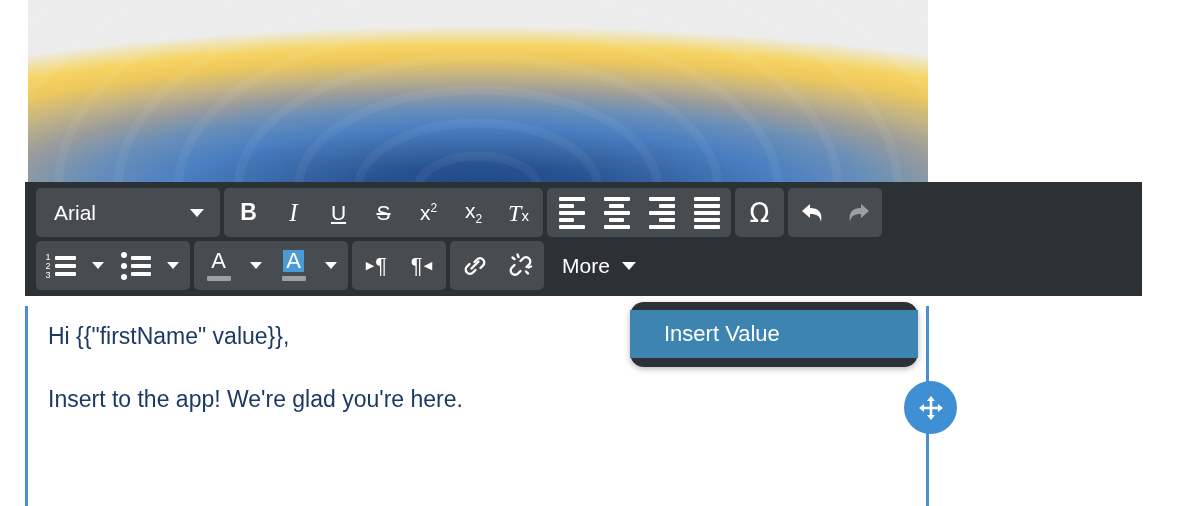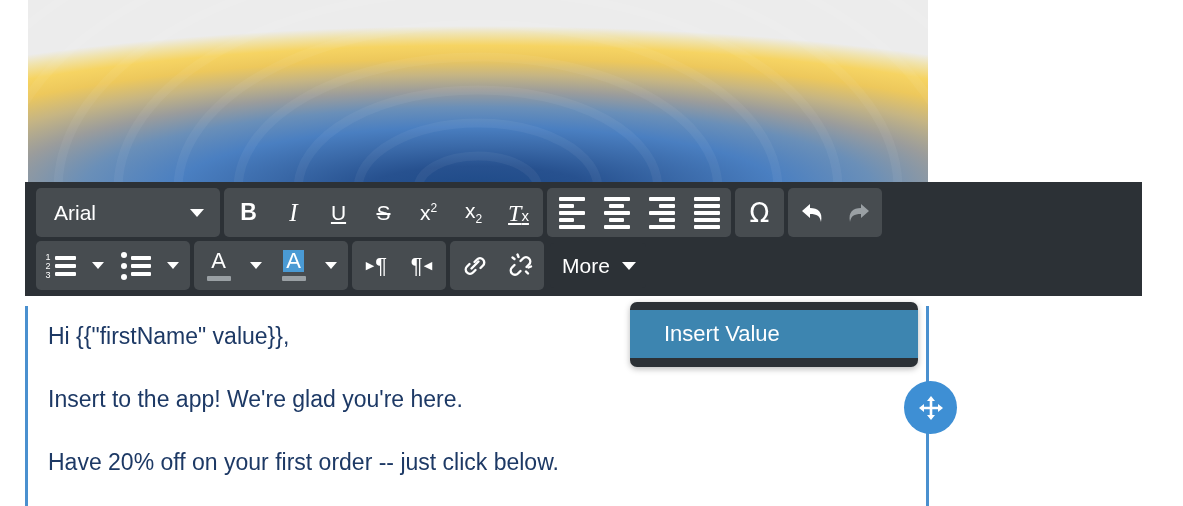--- a/index.html
+++ b/index.html
@@ -124,21 +124,20 @@
   .g-bold   { font-weight: bold; font-size: 23px; }
   .g-ital   { font-family: "Liberation Serif", serif; font-style: italic; font-size: 25px; }
   .g-under  { text-decoration: underline; font-size: 21px; }
   .g-strike { text-decoration: line-through; font-size: 21px; }
   .g-sup    { font-size: 21px; }
   .g-sup sup, .g-sub sub { font-size: 12px; }
   .g-removefmt {
     font-family: "Liberation Serif", serif;
     font-style: italic;
     font-size: 24px;
-    text-decoration: underline;
     position: relative;
   }
   .g-removefmt .x {
     font-family: "Liberation Sans", sans-serif;
     font-style: normal;
     font-size: 15px;
     text-decoration: none;
   }
   .g-omega { font-family: "DejaVu Sans", sans-serif; font-size: 26px; }
   .g-more { font-size: 21px; padding: 0 10px 0 12px; display:flex; align-items:center; }
@@ -185,21 +184,21 @@
   .pil .tri { font-size: 11px; }
 
   
   #more-menu {
     position: absolute;
     left: 630px;
     top: 302px;
     width: 288px;
     height: 65px;
     background: #2c3136;
-    border-radius: 7px;
+    border-radius: 14px;
     box-sizing: border-box;
     padding: 8px 0 9px 0;
     z-index: 30;
     box-shadow: 0 2px 6px rgba(0,0,0,0.28);
   }
   #more-menu .menu-item {
     height: 48px;
     background: #3d85b0;
     color: #ffffff;
     display: flex;
@@ -475,20 +474,19 @@
 
 <div id="more-menu">
   <div class="menu-item">
     <span>Insert Value</span>
   </div>
 </div>
 
 <div id="editor">
   <p>Hi {{"firstName" value}},</p>
   <p>Insert to the app! We're glad you're here.</p>
-  <p>Have 20% off on your first order -- just click below.</p>
 </div>
 
 <div id="drag-handle">
   <svg width="28" height="28" viewBox="0 0 28 28">
     <path d="M14 2 L18 7 L15.3 7 L15.3 12.7 L21 12.7 L21 10 L26 14 L21 18 L21 15.3 L15.3 15.3 L15.3 21 L18 21 L14 26 L10 21 L12.7 21 L12.7 15.3 L7 15.3 L7 18 L2 14 L7 10 L7 12.7 L12.7 12.7 L12.7 7 L10 7 Z" fill="#ffffff"></path>
   </svg>
 </div>
 
 </body></html>

